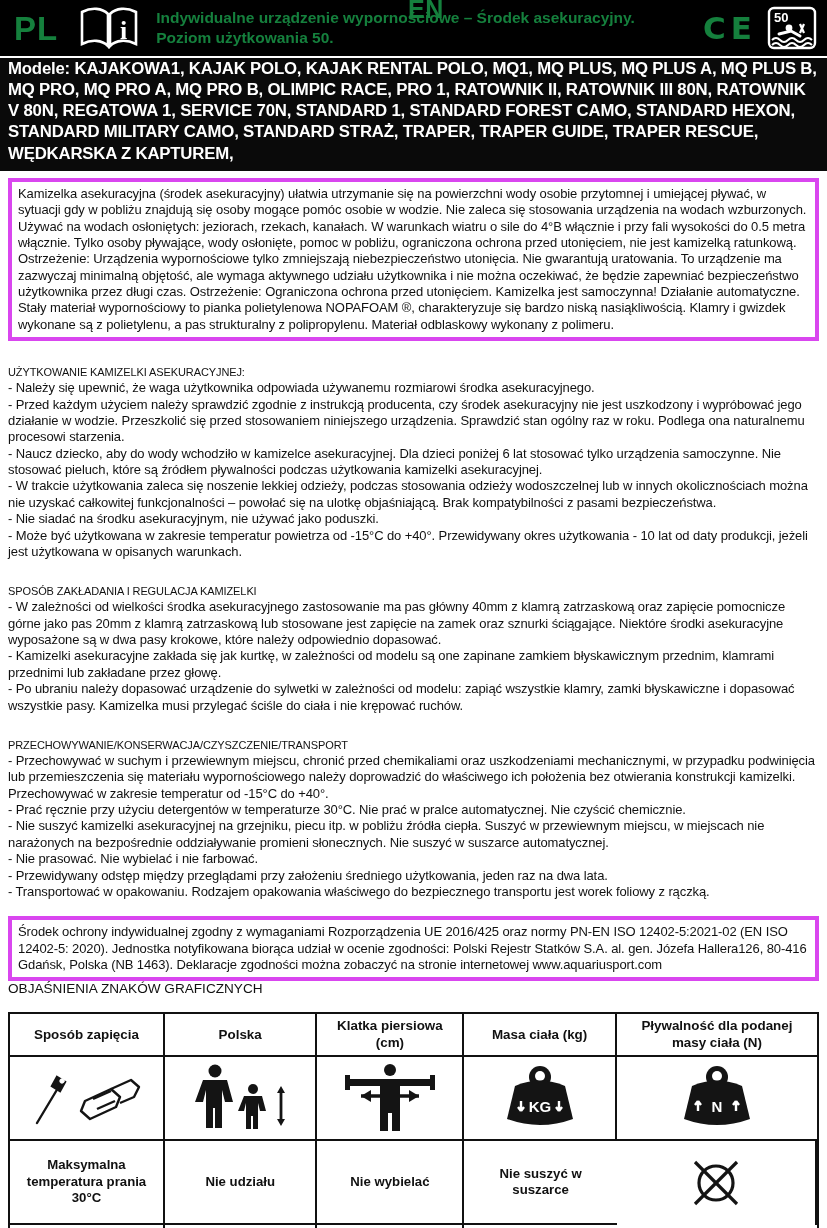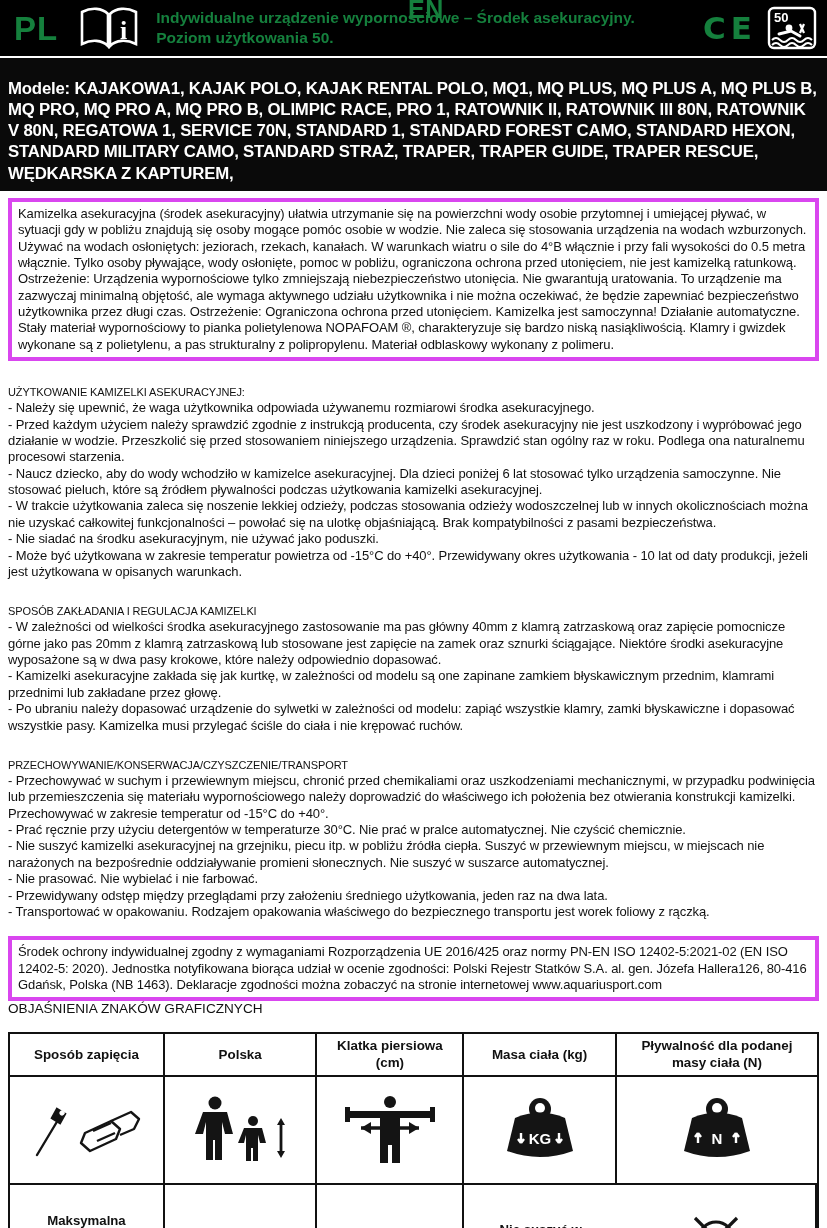--- a/index.html
+++ b/index.html
@@ -9,35 +9,35 @@
   
   .titlebar{background:#000;color:#15803d;height:50px;display:flex;align-items:center;padding:3px 10px 3px 14px;position:relative}
   .lang-code{font-size:33px;font-weight:bold;letter-spacing:1px;line-height:1}
   .book-wrap{margin:0 14px 0 18px;display:flex;align-items:center}
   .main-title{font-size:15.5px;font-weight:bold;line-height:1.3;white-space:nowrap}
   .en-overlay{position:absolute;top:-5px;left:408px;font-size:25px;font-weight:bold;letter-spacing:.5px}
   .ce-mark{margin-left:auto;font-size:31px;font-weight:bold;letter-spacing:5px;font-family:"DejaVu Sans",sans-serif;line-height:1}
   .badge50{margin-left:10px;display:flex;}
 
   
-  .models{background:#0a0a0a;color:#fff;font-weight:bold;font-size:16.8px;line-height:1.26;padding:20px 8px 7px 8px;margin-top:2px;letter-spacing:-0.2px}
+  .models{background:#0a0a0a;color:#fff;font-weight:bold;font-size:16.8px;line-height:1.26;padding:0 8px 7px 8px;margin-top:2px;letter-spacing:-0.2px}
 
   .content{padding:0 8px}
   .box{border:4px solid #d946ef;padding:4px 6px;margin-top:7px;font-size:13px;line-height:1.26;letter-spacing:-0.1px}
   .sec-heading{font-weight:normal;font-size:11px;margin-top:25px;margin-bottom:2px;letter-spacing:-0.1px}
   .sec-item{font-size:13px;line-height:1.26;letter-spacing:-0.1px}
   .sym-heading{font-weight:normal;font-size:13.6px;}
 
   
   .sym-table{display:grid;grid-template-columns:19.2fr 18.9fr 18.2fr 18.9fr 24.8fr;border:2px solid #111;margin-top:16px}
   .cell{border-right:2px solid #111;border-bottom:2px solid #111;display:flex;align-items:center;justify-content:center;text-align:center;padding:4px 6px;box-sizing:border-box}
   .cell.last-col{border-right:none}
   .cell.last-row{border-bottom:none}
   .cell.head{font-weight:bold;font-size:13.4px;line-height:1.22;min-height:38px}
-  .cell.icon-row{height:108px}
+  .cell.icon-row{height:84px}
   .cell.cap{font-weight:bold;font-size:13.2px;line-height:1.25;min-height:58px}
 
   svg{display:block}
 </style>
 </head>
 <body>
 
 <div class="page">
 
   <div class="titlebar">

